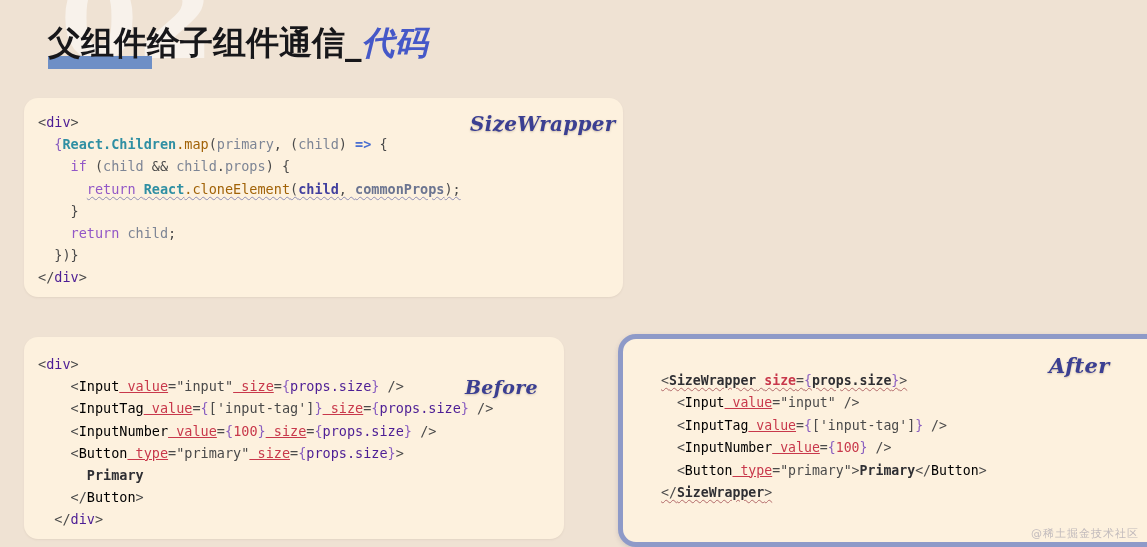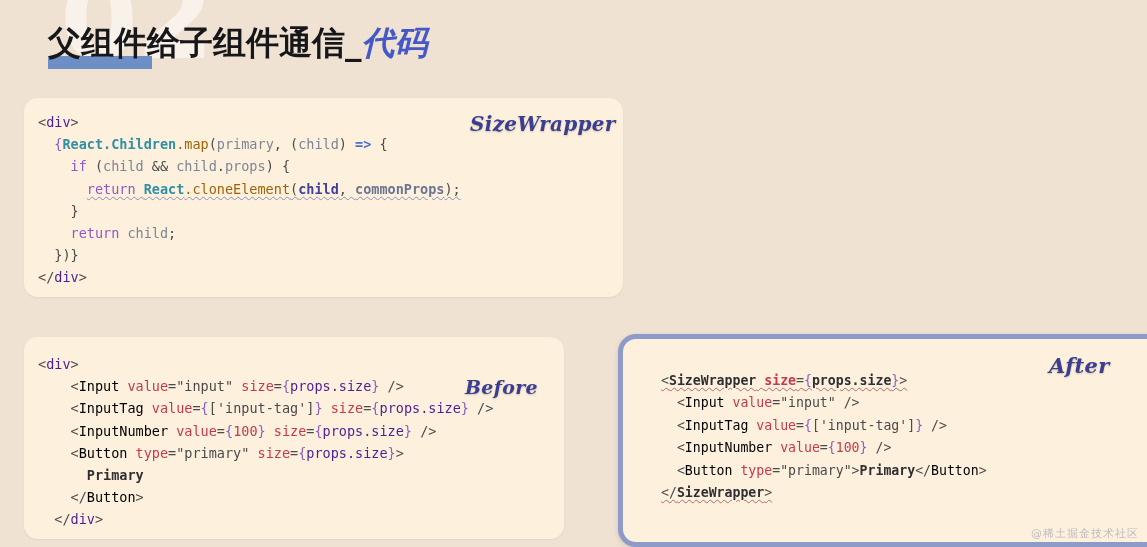--- a/index.html
+++ b/index.html
@@ -110,21 +110,21 @@
 
   
   #code-wrapper, #code-before { position: absolute; }
   #card-after  { overflow: visible; }
   #card-after .code { position: absolute; }
 
   
   .t-punct   { color: #4a4a4a; }
   .t-tag     { color: #000000; }
   .t-tagdark { color: #2f2f33; font-weight: 700; }
-  .t-attr    { color: #c8384b; }
+  .t-attr    { color: #c8384b; text-decoration: underline; }
   .t-attrb   { color: #c8384b; font-weight: 700; }
   .t-str     { color: #4a4a4a; }
   .t-brace   { color: #8a5fc0; }
   .t-kw      { color: #9257c7; }
   .t-objb    { color: #2f8fa3; font-weight: 700; }
   .t-prop    { color: #a16207; }
   .t-gray    { color: #7d8595; }
   .t-arrow   { color: #4a6fd0; font-weight: 700; }
   .t-ident   { color: #413f9e; font-weight: 700; }
   .t-ident2  { color: #6b7490; font-weight: 700; }

